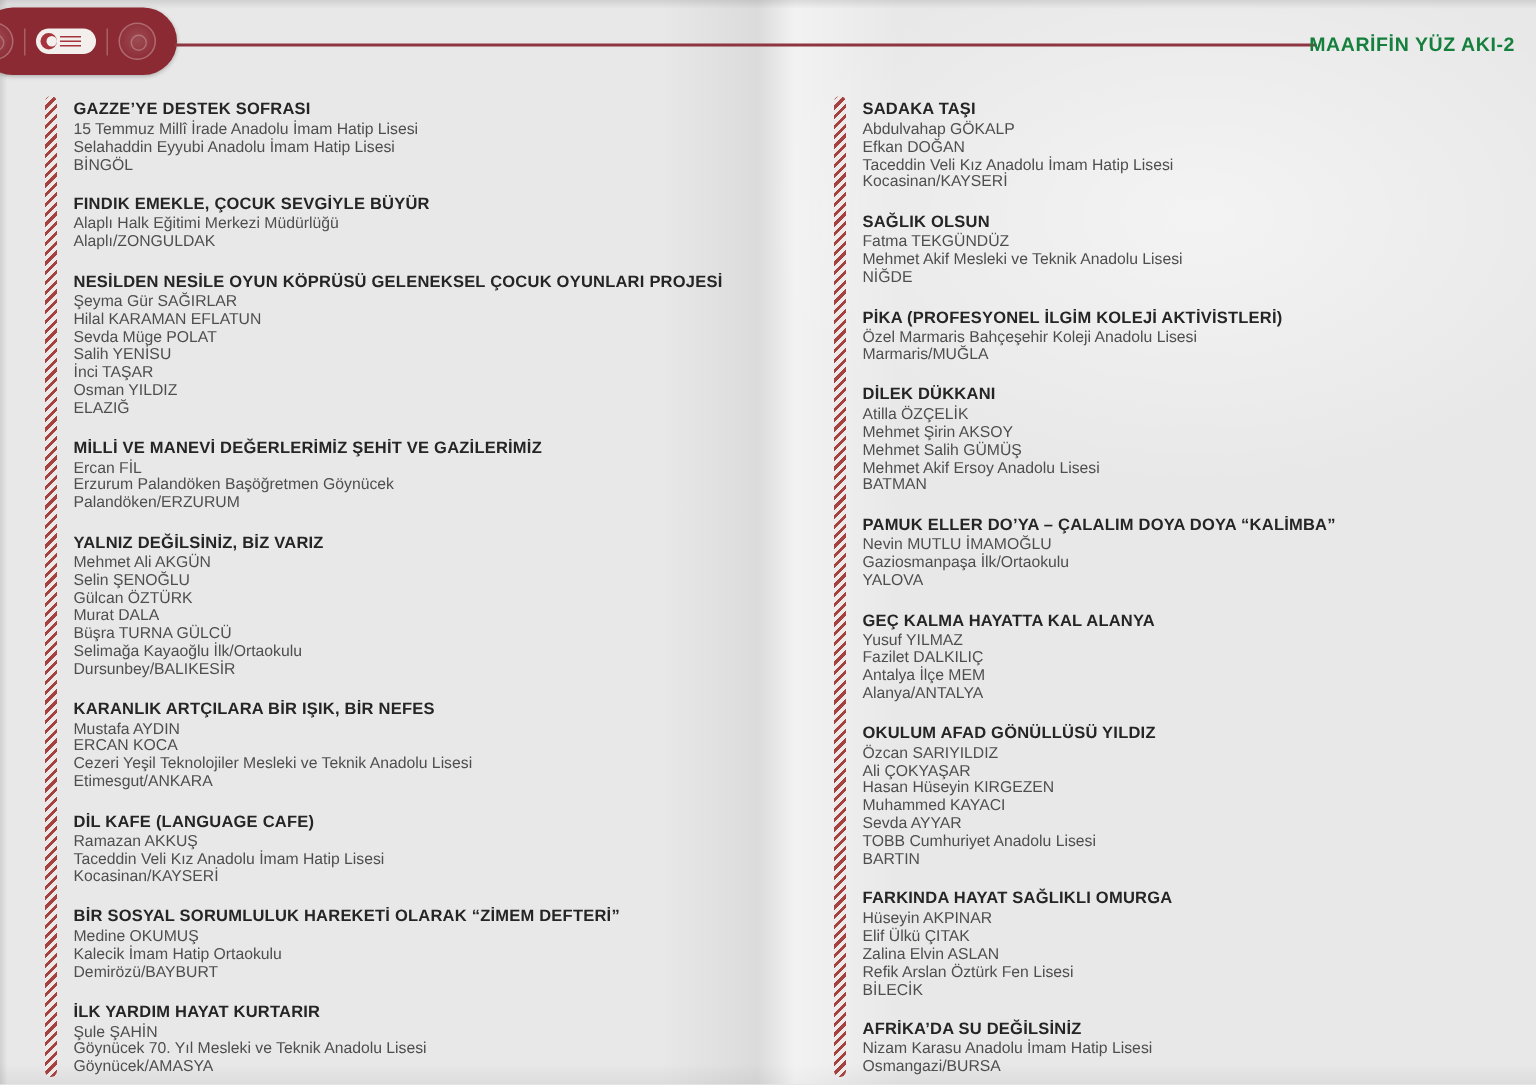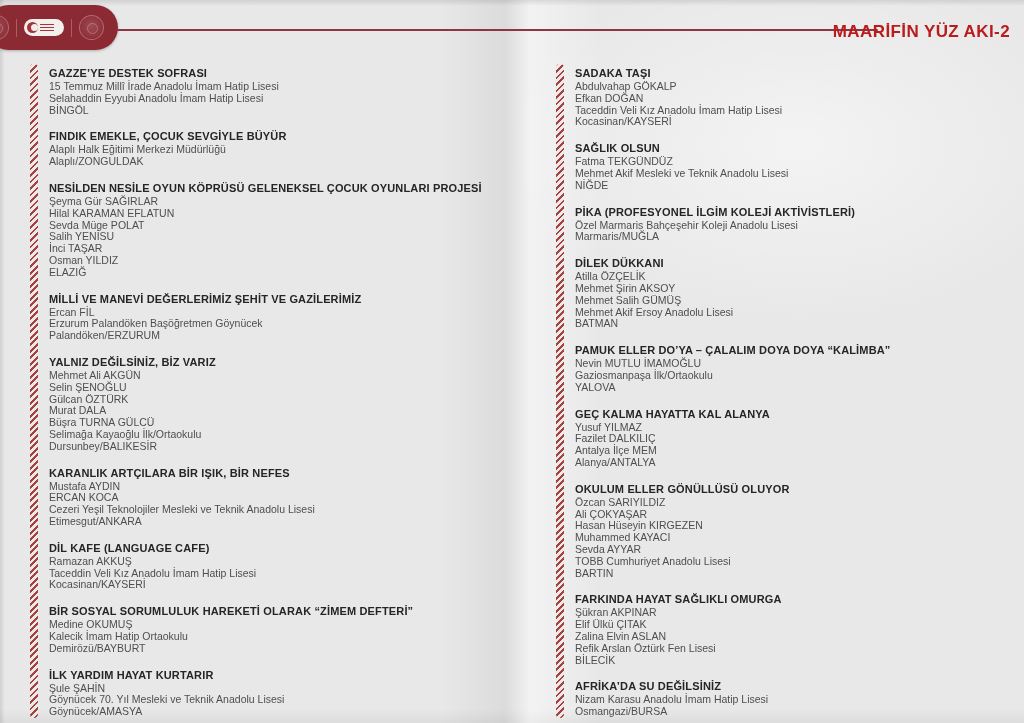--- a/index.html
+++ b/index.html
@@ -52,21 +52,21 @@
     content:""; position:absolute; left:3.5px; top:2px; width:7px; height:7px; border-radius:50%; background:#f3efec;
   }
   .logo-maarif .wordmark { display:flex; flex-direction:column; gap:1.5px; }
   .logo-maarif .wordmark i { display:block; width:14px; height:1.6px; background:#a5343c; }
   .header-rule {
     position:absolute; left:116px; top:29px; height:2px; width:762px;
     background:#8d3540; border-radius:1px;
   }
   .page-title {
     position:absolute; right:14px; top:22px;
-    color:#b91c1c; font-weight:bold; font-size:17px; letter-spacing:0.4px;
+    color:#15803d; font-weight:bold; font-size:13px; letter-spacing:0.4px;
   }
   
   .column { position:absolute; display:flex; align-items:stretch; }
   .column.left  { left:30px;  top:64px; width:472px; }
   .column.right { left:556px; top:64px; width:452px; }
   .hatch-strip {
     width:8px; flex:0 0 auto; border-radius:4px;
     background:repeating-linear-gradient(135deg,
       #a5413f 0px, #a5413f 2px,
       rgba(236,233,232,0.9) 2px, rgba(236,233,232,0.9) 4.6px);
@@ -209,32 +209,32 @@
         <div class="entry-line">YALOVA</div>
       </div>
       <div class="entry">
         <div class="entry-title">GEÇ KALMA HAYATTA KAL ALANYA</div>
         <div class="entry-line">Yusuf YILMAZ</div>
         <div class="entry-line">Fazilet DALKILIÇ</div>
         <div class="entry-line">Antalya İlçe MEM</div>
         <div class="entry-line">Alanya/ANTALYA</div>
       </div>
       <div class="entry">
-        <div class="entry-title">OKULUM ELLER GÖNÜLLÜSÜ OLUYOR</div>
+        <div class="entry-title">OKULUM AFAD GÖNÜLLÜSÜ YILDIZ</div>
         <div class="entry-line">Özcan SARIYILDIZ</div>
         <div class="entry-line">Ali ÇOKYAŞAR</div>
         <div class="entry-line">Hasan Hüseyin KIRGEZEN</div>
         <div class="entry-line">Muhammed KAYACI</div>
         <div class="entry-line">Sevda AYYAR</div>
         <div class="entry-line">TOBB Cumhuriyet Anadolu Lisesi</div>
         <div class="entry-line">BARTIN</div>
       </div>
       <div class="entry">
         <div class="entry-title">FARKINDA HAYAT SAĞLIKLI OMURGA</div>
-        <div class="entry-line">Şükran AKPINAR</div>
+        <div class="entry-line">Hüseyin AKPINAR</div>
         <div class="entry-line">Elif Ülkü ÇITAK</div>
         <div class="entry-line">Zalina Elvin ASLAN</div>
         <div class="entry-line">Refik Arslan Öztürk Fen Lisesi</div>
         <div class="entry-line">BİLECİK</div>
       </div>
       <div class="entry">
         <div class="entry-title">AFRİKA’DA SU DEĞİLSİNİZ</div>
         <div class="entry-line">Nizam Karasu Anadolu İmam Hatip Lisesi</div>
         <div class="entry-line">Osmangazi/BURSA</div>
       </div>

